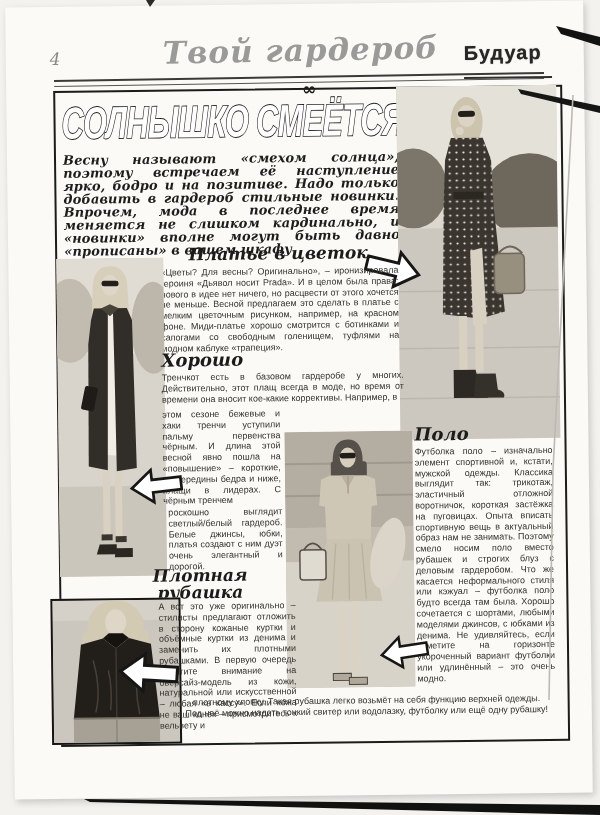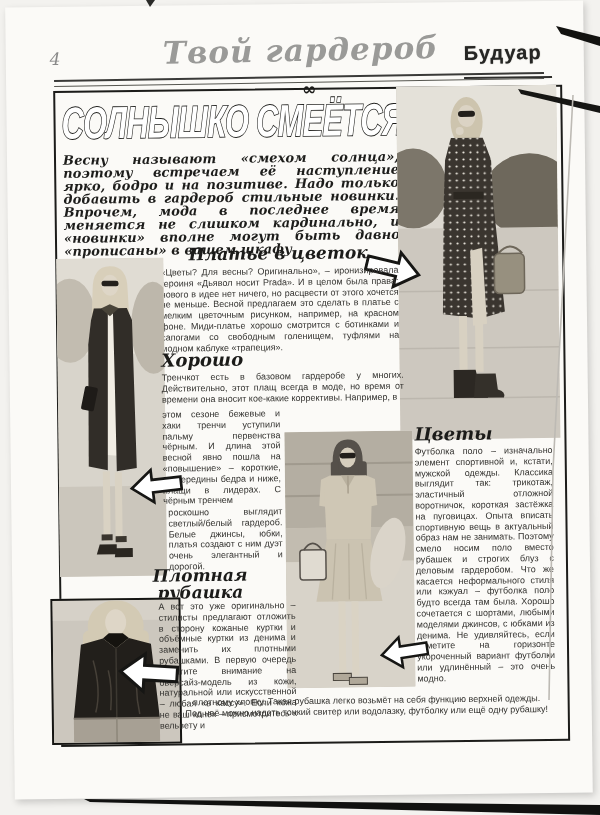--- a/index.html
+++ b/index.html
@@ -199,21 +199,21 @@
         <path d="M63 118 V142" stroke="#8d867a" stroke-width="1.5"></path>
       </svg>
     </div>
 
     <p class="abs txt shirt-b" style="margin:0">А вот это уже оригинально – стилисты предлагают отложить в сторону кожаные куртки и объёмные куртки из денима и заменить их плотными рубашками. В первую очередь обратите внимание на оверсайз-модель из кожи, натуральной или искусственной – любая «в кассу». Если кожа не ваш конёк – присмотритесь к вельвету и</p>
     <svg class="abs arrow" style="left:104px;top:644px;transform:rotate(4deg)" width="62" height="46" viewBox="0 0 60 42">
       <polygon points="58,14 26,14 26,3 3,21 26,39 26,28 58,28" fill="#ffffff" stroke="#161614" stroke-width="3"></polygon>
     </svg>
     <p class="abs txt shirt-tail" style="margin:0">плотному хлопку. Такая рубашка легко возьмёт на себя функцию верхней одежды. Под неё можно надеть тонкий свитер или водолазку, футболку или ещё одну рубашку!</p>
 
-    <div class="abs sec-h polo-h" style="font-size:18px">Цветы</div>
+    <div class="abs sec-h polo-h" style="font-size:18px">Поло</div>
     <p class="abs txt polo-b" style="margin:0">Футболка поло – изначально элемент спортивной и, кстати, мужской одежды. Классика выглядит так: трикотаж, эластичный отложной воротничок, короткая застёжка на пуговицах. Опыта вписать спортивную вещь в актуальный образ нам не занимать. Поэтому смело носим поло вместо рубашек и строгих блуз с деловым гардеробом. Что же касается неформального стиля или кэжуал – футболка поло будто всегда там была. Хорошо сочетается с шортами, любыми моделями джинсов, с юбками из денима. Не удивляйтесь, если заметите на горизонте укороченный вариант футболки или удлинённый – это очень модно.</p>
     <svg class="abs arrow" style="left:366px;top:628px;transform:rotate(-8deg)" width="50" height="42" viewBox="0 0 60 42">
       <polygon points="58,14 26,14 26,3 3,21 26,39 26,28 58,28" fill="#ffffff" stroke="#161614" stroke-width="3"></polygon>
     </svg>
 
   </div>
 
   <svg class="abs artifacts" width="600" height="815" viewBox="0 0 600 815">
     <polygon points="146,0 155,0 150,7" fill="#2a2a28"></polygon>
     <polygon points="556,26 600,37 600,46 561,34" fill="#121210"></polygon>

